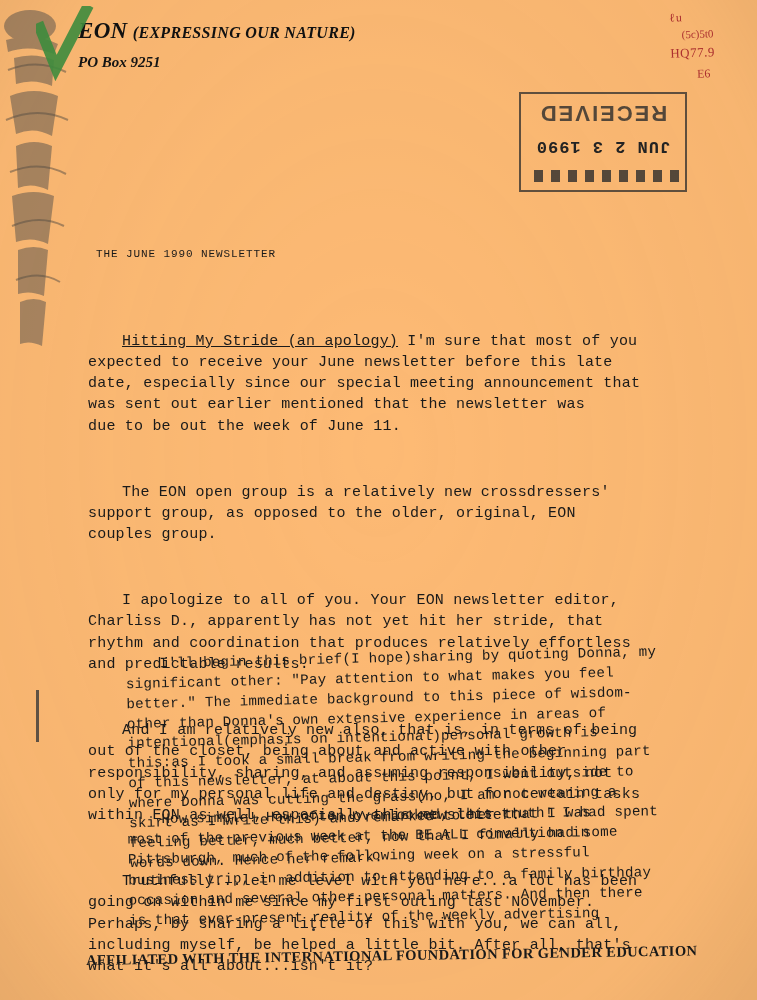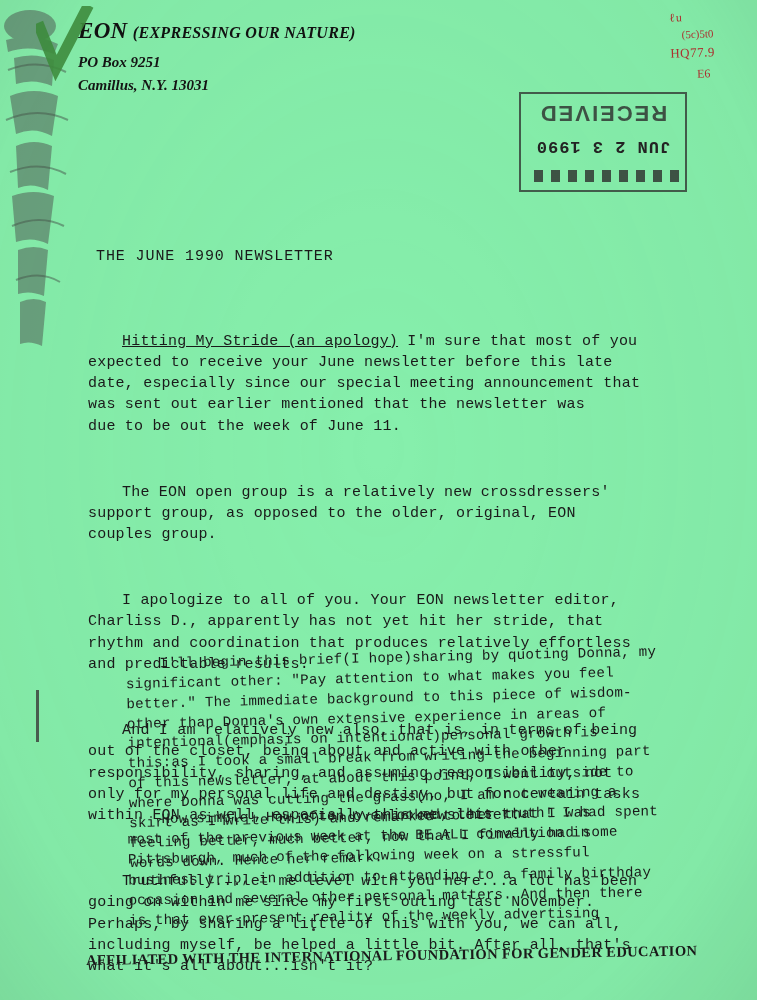--- a/index.html
+++ b/index.html
@@ -4,21 +4,21 @@
 <style>
   html, body {
     margin: 0;
     padding: 0;
     background: #d8d8d4;
   }
   .page {
     position: relative;
     width: 757px;
     height: 1000px;
-    background: #86efac;
+    background: #fdba74;
     overflow: hidden;
     font-family: "Liberation Mono", monospace;
     color: #1a1a1a;
   }
   
   .page::after {
     content: "";
     position: absolute;
     inset: 0;
     pointer-events: none;
@@ -149,21 +149,21 @@
     font-size: 17px;
     letter-spacing: 1px;
     color: #232323;
   }
 
   
   .doc-title {
     position: absolute;
     left: 96px;
     top: 248px;
-    font-size: 15px;
+    font-size: 11px;
     letter-spacing: .9px;
     white-space: nowrap;
   }
   .body-text {
     position: absolute;
     left: 88px;
     top: 288px;
     width: 556px;
     font-size: 15px;
     line-height: 1.42;
@@ -250,21 +250,20 @@
   </svg>
   <div class="edge-mark"></div>
 
   <div class="letterhead">
     <div class="org-line">
       <span class="org-name">EON</span>
       <span class="org-tag">(EXPRESSING OUR NATURE)</span>
     </div>
     <div class="addr">
       <div>PO Box 9251</div>
-      <div>Camillus, N.Y. 13031</div>
     </div>
   </div>
 
   <svg class="checkmark" viewBox="0 0 58 76">
     <path d="M4 22 L20 62 L50 4" fill="none" stroke="#3f8f3f" stroke-width="11" stroke-linecap="square" opacity="0.9"></path>
   </svg>
 
   <div class="archival">
     <div class="a1">ℓu</div>
     <div class="a2">(5c)5t0</div>

